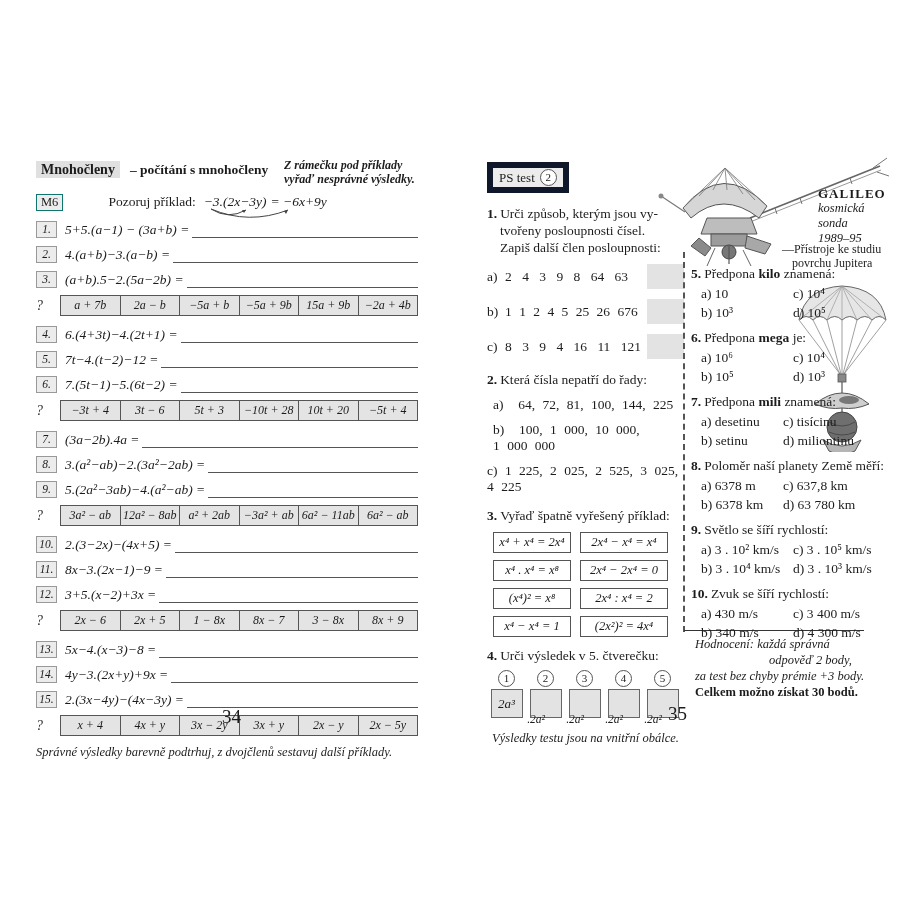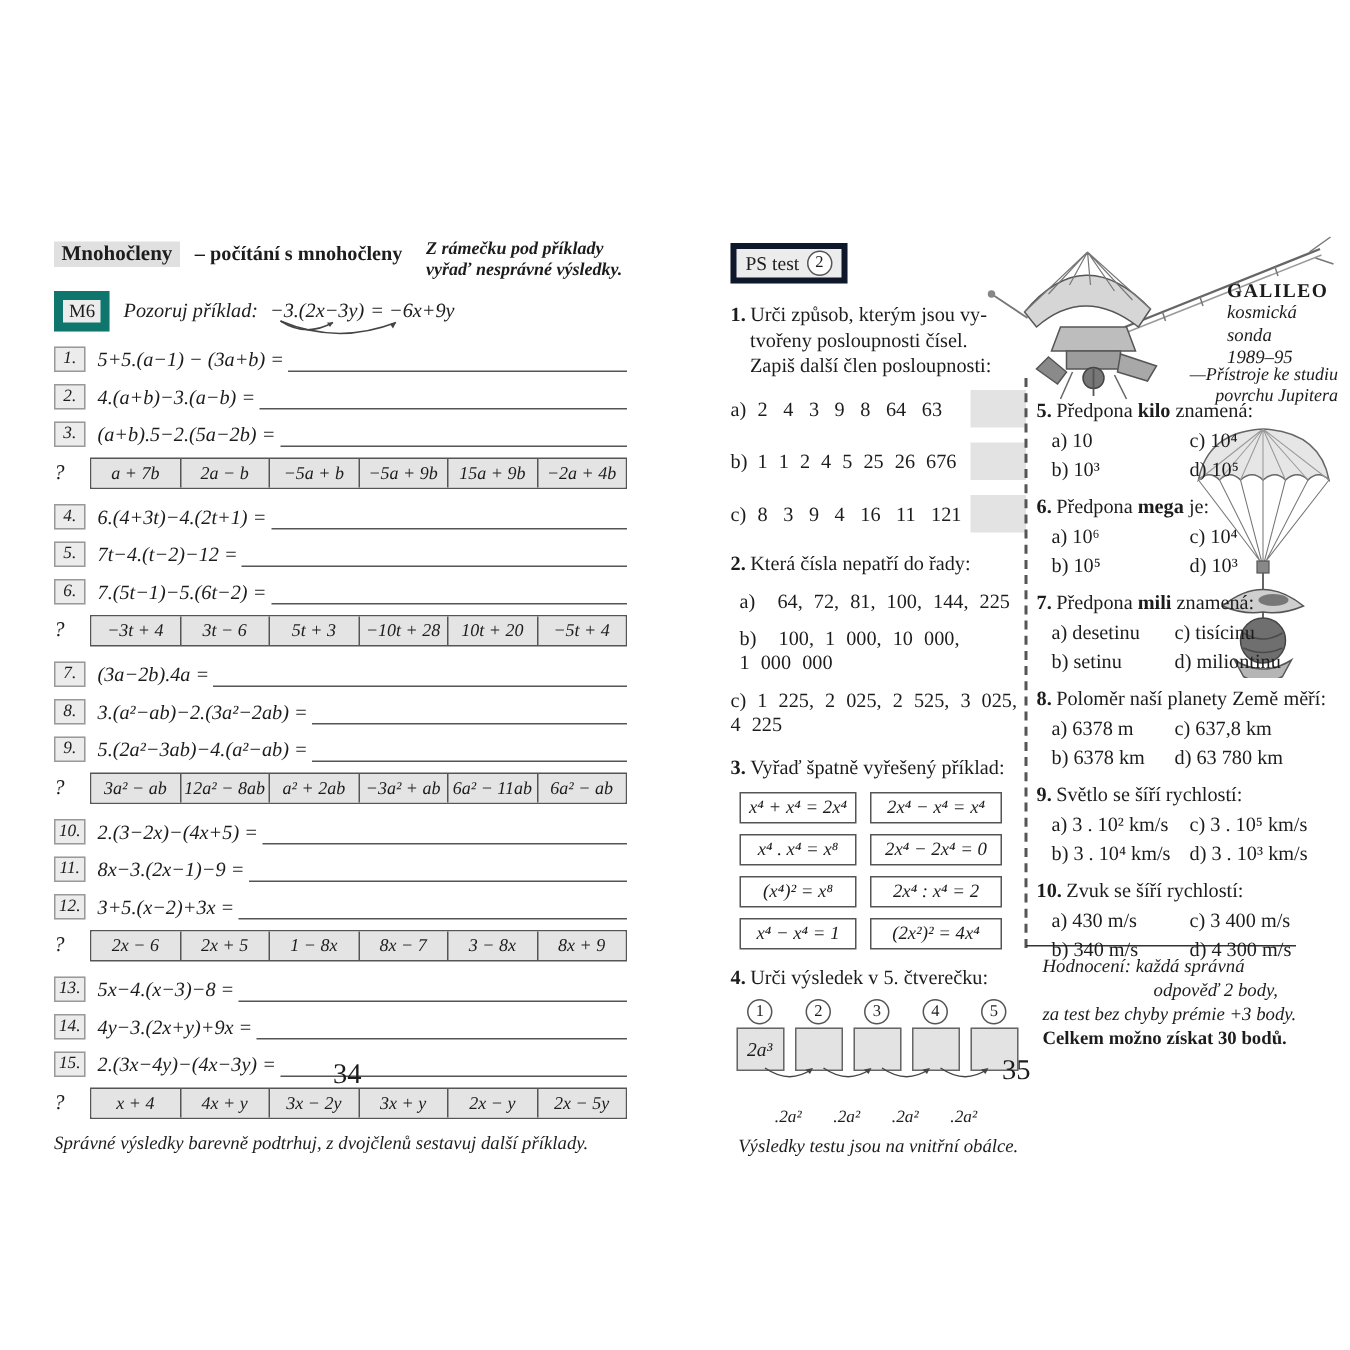--- a/index.html
+++ b/index.html
@@ -10,22 +10,22 @@
   }
   .bd{font-weight:bold;}
 
   
   .left-page{position:absolute;left:36px;top:160px;width:382px;}
   .lp-header{position:relative;height:34px;}
   .lp-title{background:#e0e0e0;font-weight:bold;font-size:14px;padding:1px 5px;}
   .lp-subtitle{font-size:13.5px;margin-left:6px;font-weight:bold;}
   .lp-note{position:absolute;left:248px;top:-2px;width:145px;font-style:italic;font-weight:600;font-size:12px;line-height:14px;}
   .m6row{position:relative;display:flex;align-items:baseline;margin-bottom:9px;}
-  .badge{border:6px solid #0f766e;background:#ececec;font-size:12.5px;padding:0 4px;margin-right:9px;}
-  .ex-label{font-style:italic;font-size:13.5px;margin-right:8px;}
+  .badge{border:1px solid #0f766e;background:#ececec;font-size:12.5px;padding:0 4px;margin-right:9px;}
+  .ex-label{font-size:13.5px;margin-right:8px;margin-left:36px;}
   .ex-wrap{position:relative;font-style:italic;font-size:13.5px;}
   .ex-arcs{position:absolute;left:0;bottom:-10px;}
   .ex-rhs{font-style:italic;font-size:13.5px;margin-left:4px;}
   .prob-row{display:flex;align-items:flex-end;margin-bottom:7px;height:18px;}
   .numbox{border:1px solid #999;background:#ececec;font-style:italic;font-size:11.5px;
           padding:0 2px;min-width:15px;text-align:center;line-height:15px;margin-right:8px;align-self:center;}
   .expr{font-style:italic;font-size:13.5px;white-space:nowrap;line-height:17px;}
   .blank{flex:1;border-bottom:1px solid #555;height:15px;margin-left:3px;}
   .ans-row{display:flex;align-items:center;margin:1px 0 9px 0;}
   .qmark{font-style:italic;font-size:14px;width:24px;}
@@ -33,56 +33,56 @@
   .ans-cell{flex:1;border-left:1px solid #555;background:#e4e4e4;text-align:center;
             font-style:italic;font-size:12px;padding:2px 1px;white-space:nowrap;}
   .ans-cell:first-child{border-left:none;}
   .lp-footer{font-style:italic;font-size:12.5px;margin-top:3px;}
   .pageno{position:absolute;font-size:19px;}
   .pageno-left{left:222px;top:706px;}
   .pageno-right{left:668px;top:703px;}
 
   
   .rp-left{position:absolute;left:487px;top:162px;width:197px;}
-  .pstest{display:inline-flex;align-items:center;border:4px solid #0f172a;background:#ececec;
+  .pstest{display:inline-flex;align-items:center;border:6px solid #0f172a;background:#ececec;
           padding:1px 6px;font-size:13px;margin-bottom:12px;}
   .circ-num{display:inline-block;border:1px solid #555;border-radius:50%;width:15px;height:15px;
             line-height:15px;text-align:center;font-size:11px;background:#fff;margin-left:5px;}
   .q-title{font-size:13.5px;line-height:17px;}
   .q-num{font-weight:bold;margin-right:3px;}
   .q-indent{margin-left:13px;}
   .seq-row{display:flex;align-items:center;margin:8px 0 10px 0;}
   .seq-label{width:18px;font-size:13.5px;}
   .seq-vals{flex:1;font-size:13.5px;word-spacing:7px;}
   .seq-box{width:37px;height:25px;background:#e3e3e3;margin-left:2px;}
   .opt-line{font-size:13.5px;margin:9px 0 9px 6px;word-spacing:4px;}
   .eq-grid{display:grid;grid-template-columns:78px 88px;column-gap:9px;row-gap:7px;margin:8px 0 10px 6px;}
   .eq-box{border:1px solid #555;font-style:italic;font-size:12.5px;text-align:center;padding:2px 2px;background:#fff;white-space:nowrap;}
   .steps{display:flex;margin-top:6px;}
   .step-col{width:39px;display:flex;flex-direction:column;align-items:center;}
   .step-square{width:30px;height:27px;border:1px solid #666;background:#e3e3e3;margin-top:2px;
                font-style:italic;font-size:13px;display:flex;align-items:center;justify-content:center;}
   .arrows-row{display:flex;margin-left:19px;margin-top:-3px;}
-  .arrow-unit{width:39px;display:flex;flex-direction:column;align-items:center;gap:20px;}
+  .arrow-unit{width:39px;display:flex;align-items:center;gap:20px;}
   .arrow-label{font-style:italic;font-size:11.5px;margin-top:-2px;}
   .q4-note{font-style:italic;font-size:12.5px;margin-top:6px;text-align:center;}
 
   
   .divider{position:absolute;left:683px;top:252px;height:380px;border-left:2px dashed #555;}
   .score-rule{position:absolute;left:684px;top:630px;width:180px;border-top:1.5px solid #333;}
   .rp-right{position:absolute;left:691px;top:265px;width:200px;}
   .rq{margin-bottom:7px;}
   .rq-title{font-size:13.5px;line-height:17px;}
   .opt-grid{display:grid;grid-template-columns:92px 100px;margin:2px 0 0 10px;}
   .opt-cell{font-size:13.5px;line-height:19px;white-space:nowrap;}
   .galileo{position:absolute;left:655px;top:156px;width:235px;height:112px;}
   .gal-text{position:absolute;left:163px;top:30px;line-height:15px;}
   .gal-name{font-weight:bold;font-size:13px;letter-spacing:1px;}
   .gal-cap{font-style:italic;font-size:12.5px;}
-  .gal-pointer{position:absolute;left:782px;top:242px;width:110px;font-style:italic;font-size:12px;line-height:14px;text-align:right;}
+  .gal-pointer{position:absolute;left:782px;top:242px;width:110px;font-size:12px;line-height:14px;}
   .parachute{position:absolute;left:795px;top:282px;width:95px;height:170px;}
   .score-box{position:absolute;left:695px;top:636px;width:175px;font-size:12.5px;line-height:16px;}
   .score-l1,.score-l2,.score-l3{font-style:italic;}
   .score-l2{text-align:right;padding-right:18px;}
   .score-l4{font-weight:bold;}
 </style>
 </head>
 <body>
 
 <div class="left-page">

